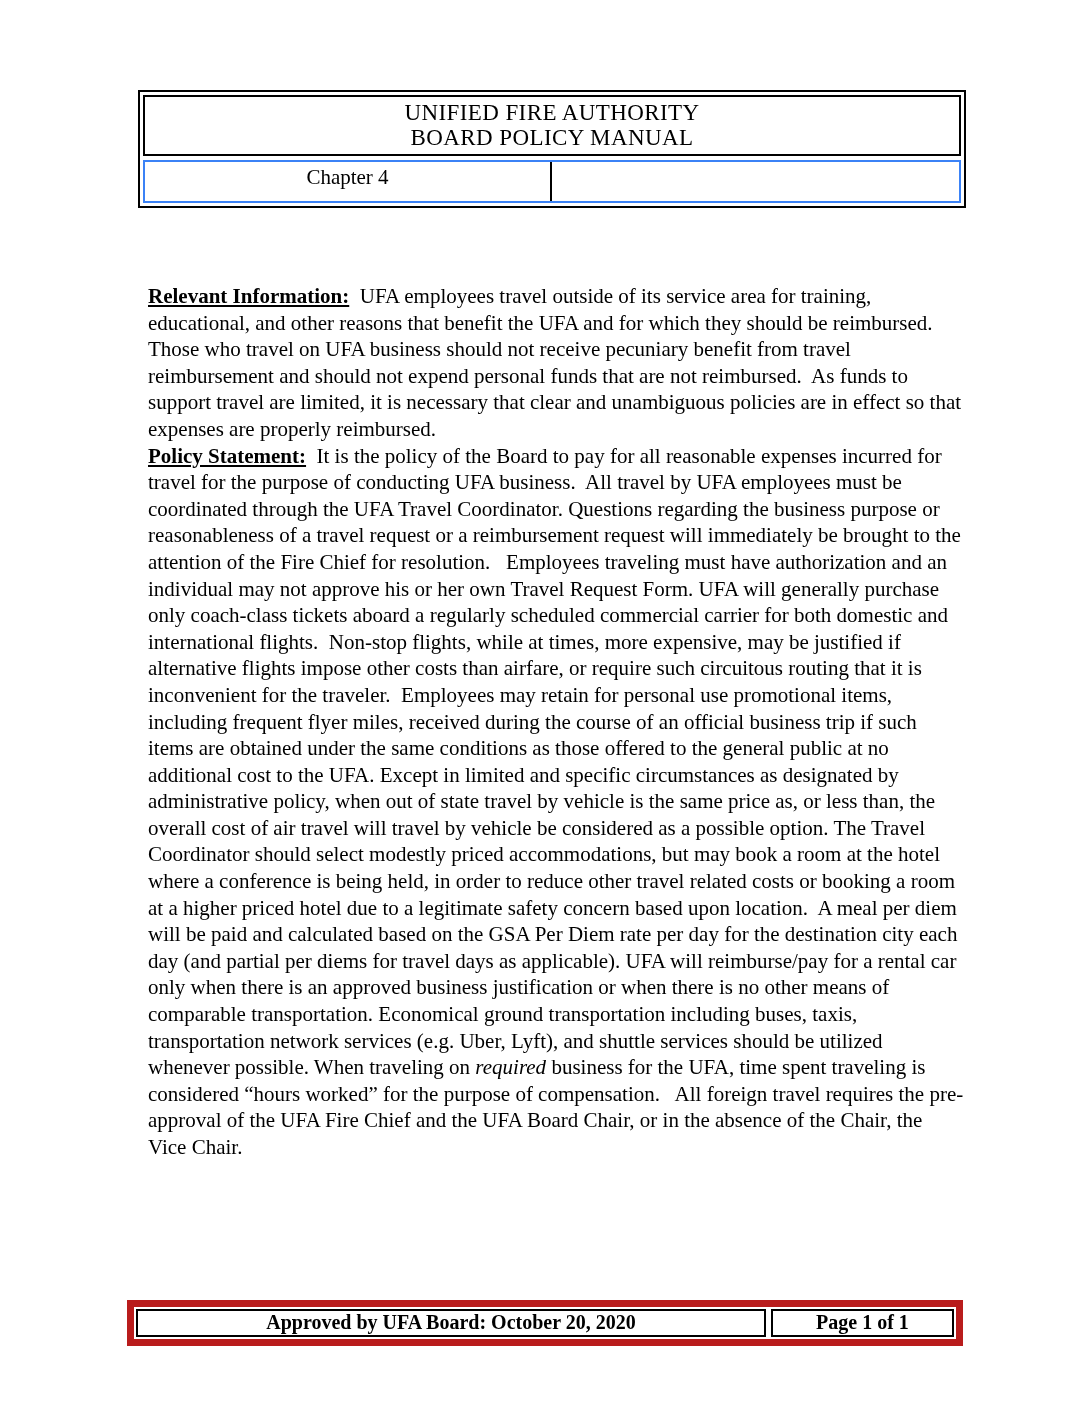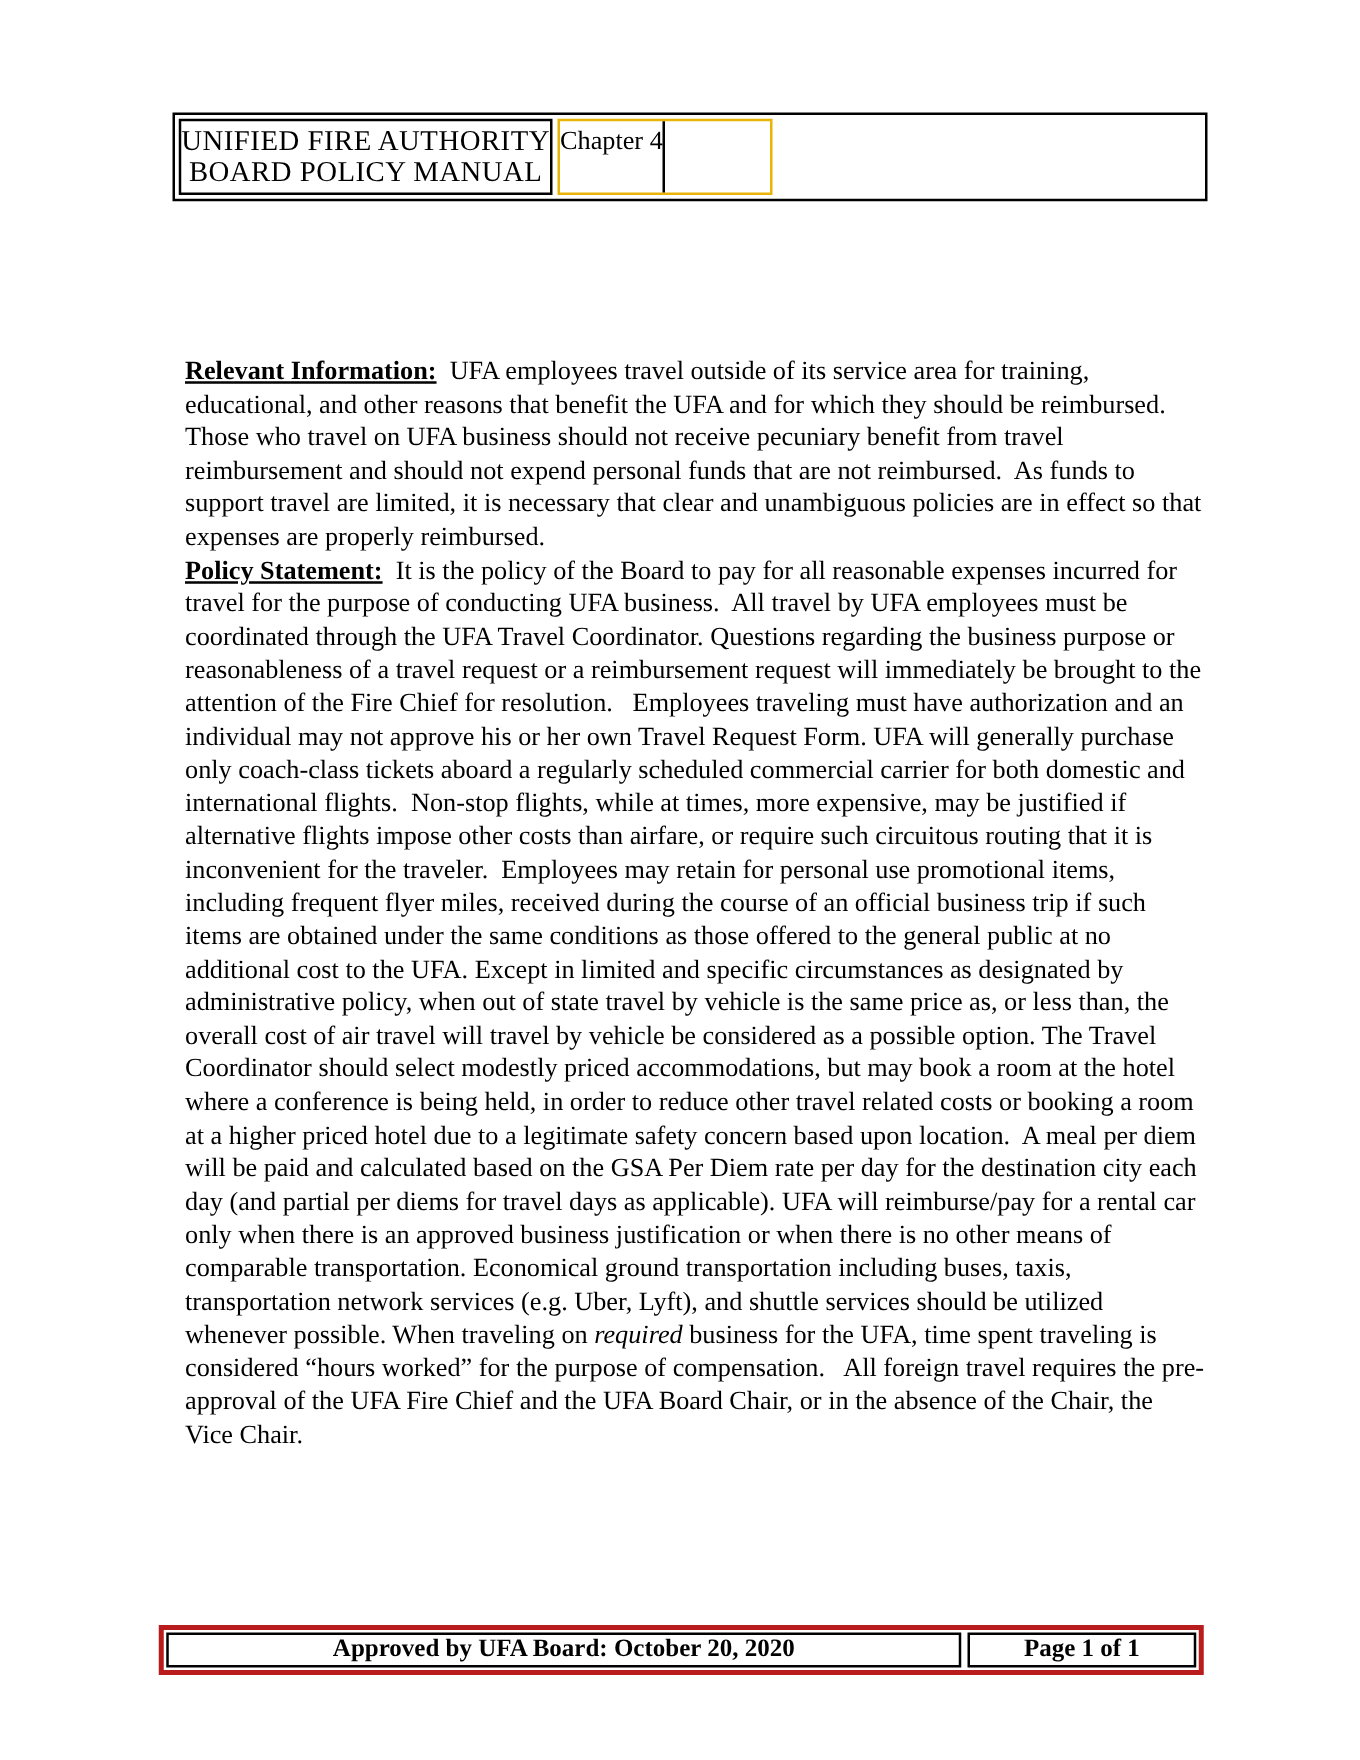--- a/index.html
+++ b/index.html
@@ -16,32 +16,32 @@
     background: #ffffff;
     overflow: hidden;
   }
 
   
   .header-table {
     position: absolute;
     left: 138px; top: 90px; width: 828px;
     border: 2px solid #000;
     padding: 3px;
-    display: flex; flex-direction: row; gap: 4px;
+    display: flex; flex-direction: column; gap: 4px;
     background: #fff;
   }
   .header-title-cell {
     border: 2px solid #000;
     text-align: center;
     font-size: 23px; line-height: 25px;
     letter-spacing: 0.4px;
     padding: 3px 0 4px;
   }
   .header-row2 {
-    border: 2px solid #eab308;
+    border: 2px solid #3b82f6;
     display: grid;
     grid-template-columns: 1fr 1fr;
   }
   .header-col {
     text-align: center;
     font-size: 21px; line-height: 24px;
     padding: 3px 0 12px;
   }
   .header-col.left { border-right: 2px solid #000; }
   .cell-name { font-weight: bold; font-style: italic; }
@@ -55,21 +55,21 @@
   .paragraph { white-space: pre-wrap; }
   .paragraph + .paragraph { }
   .run.normal { }
   .run.bold-underline { font-weight: bold; text-decoration: underline; }
   .run.italic { font-style: italic; }
 
   
   .footer-table {
     position: absolute;
     left: 127px; top: 1300px; width: 836px;
-    border: 4px solid #b91c1c;
+    border: 7px solid #b91c1c;
     padding: 2px;
     display: grid;
     grid-template-columns: 1fr 183px;
     gap: 5px;
     background: #fff;
   }
   .footer-cell {
     border: 2px solid #000;
     text-align: center;
     font-weight: bold;

